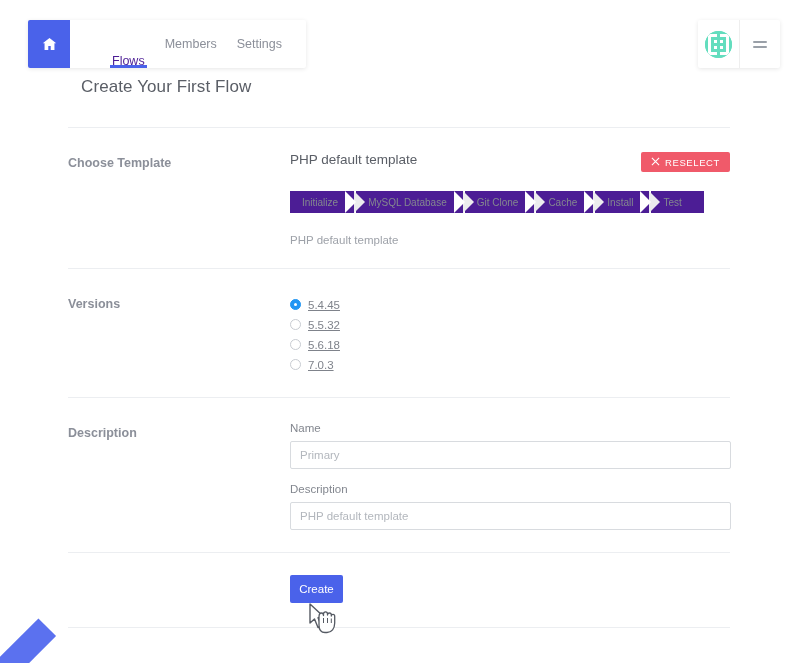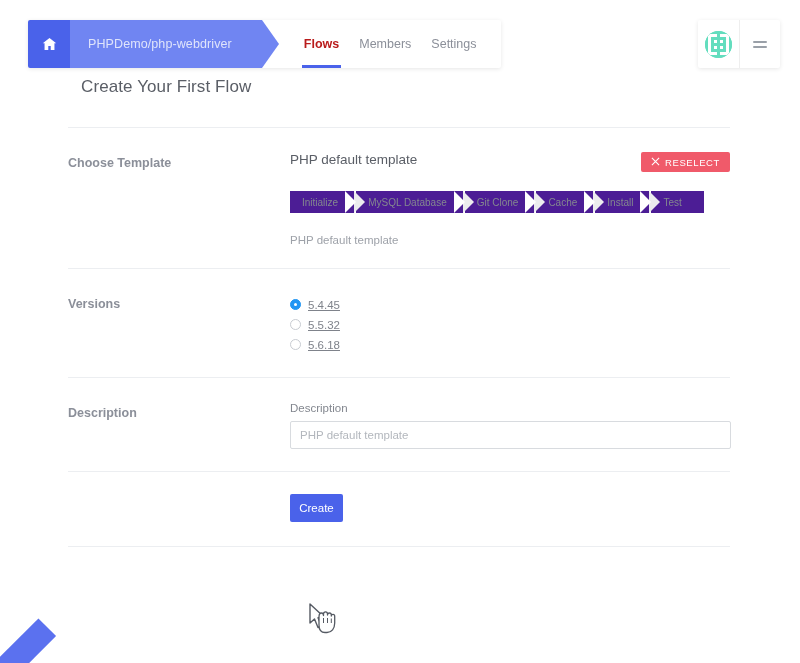--- a/index.html
+++ b/index.html
@@ -85,21 +85,21 @@
   .nav-tab {
     position: relative;
     display: flex;
     align-items: center;
     padding: 0 10px;
     font-size: 12.5px;
     color: #8b8f99;
     cursor: pointer;
     white-space: nowrap;
   }
-  .nav-tab.active { color: #b91c1c; font-weight: bold; }
+  .nav-tab.active { color: #4c1d95; font-weight: normal; align-items: flex-end; }
   .nav-tab.active::after {
     content: "";
     position: absolute;
     left: 8px; right: 8px;
     bottom: 0;
     height: 3px;
     background: #4a62ea;
   }
 
   
@@ -367,23 +367,20 @@
     <div class="nav-card">
 
       <div class="home-box">
         <span>
           <svg width="15" height="14" viewBox="0 0 16 15">
             <path d="M8 1L0.8 6.6h1.9V14h4V9.6h2.6V14h4V6.6h1.9z" fill="#ffffff"></path>
           </svg>
         </span>
       </div>
 
-      <div class="breadcrumb-wrap">
-        <span class="breadcrumb-text">PHPDemo/php-webdriver</span>
-      </div>
 
       <div class="nav-tabs">
         <div class="nav-tab active">
           <span>Flows</span>
         </div>
         <div class="nav-tab">
           <span>Members</span>
         </div>
         <div class="nav-tab">
           <span>Settings</span>
@@ -480,31 +477,39 @@
             <span class="radio-label">5.4.45</span>
           </div>
           <div class="radio-row">
             <span class="radio"></span>
             <span class="radio-label">5.5.32</span>
           </div>
           <div class="radio-row">
             <span class="radio"></span>
             <span class="radio-label">5.6.18</span>
           </div>
+          <div class="radio-row">
+            <span class="radio"></span>
+            <span class="radio-label">7.0.3</span>
+          </div>
 
         </div>
       </div>
     </div>
 
     <div class="divider"></div>
 
     <div class="section">
       <div class="section-label">Description</div>
       <div class="section-body">
 
+        <div class="field">
+          <div class="field-label">Name</div>
+          <input class="field-input" type="text" placeholder="Primary" style="">
+        </div>
 
         <div class="field">
           <div class="field-label">Description</div>
           <input class="field-input" type="text" placeholder="PHP default template" style="">
         </div>
 
       </div>
     </div>
 
     <div class="divider"></div>

